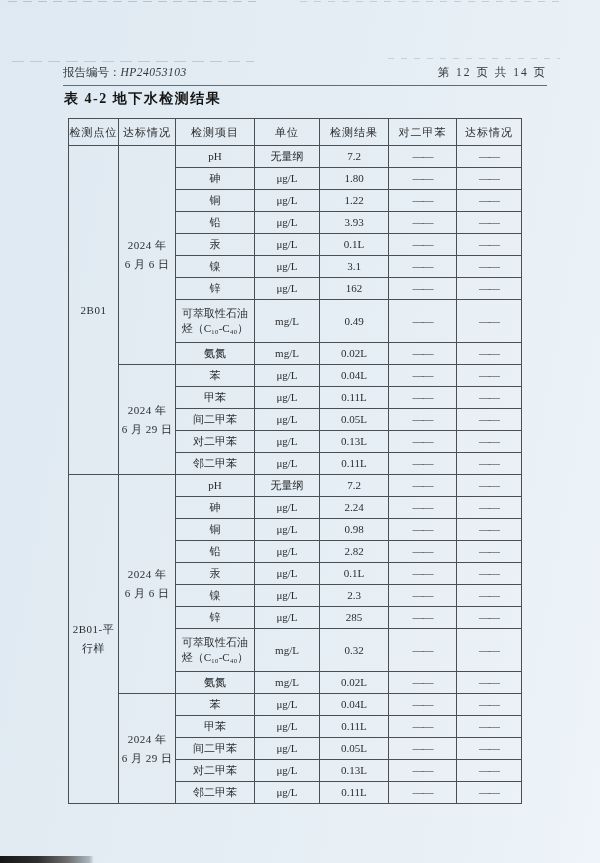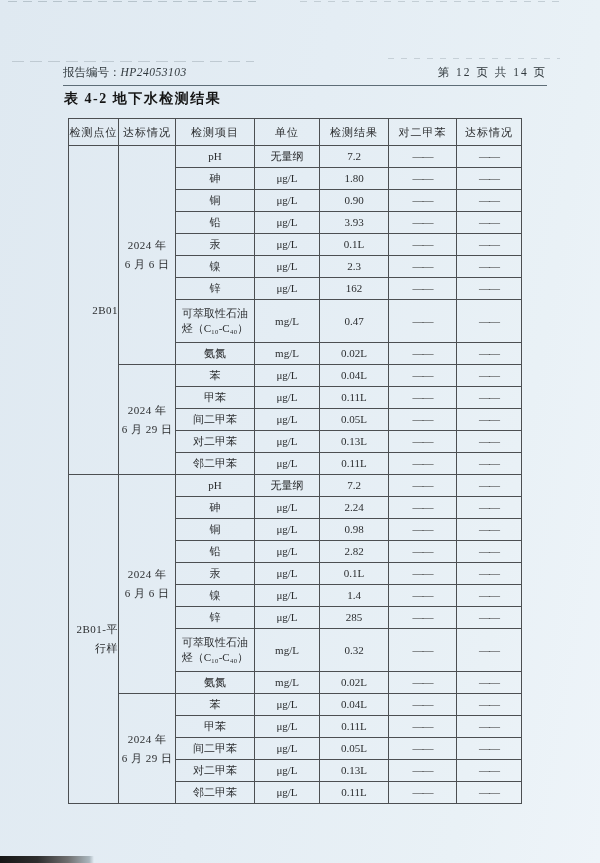--- a/index.html
+++ b/index.html
@@ -74,21 +74,21 @@
     padding: 0;
     color: #2b2d2f;
     white-space: pre-line;
     line-height: 1.35;
     overflow: hidden;
   }
   thead th { height: 26px; letter-spacing: 1px; }
   tbody td { height: 21px; }
   tr.tall td { height: 42px; }
   td.time { line-height: 1.7; letter-spacing: 0.5px; font-family: Liberation Serif, serif; }
-  td.point { letter-spacing: 0.5px; line-height: 1.7; text-align: right; }
+  td.point { letter-spacing: 0.5px; line-height: 1.7; }
   td.dash { color: #333; letter-spacing: -1px; font-size: 11px; }
 </style>
 </head>
 <body>
 
 <div id="page">
 
   <div id="top-dash-left" class="artifact"></div>
   <div id="top-dash-right" class="artifact"></div>
   <div id="mid-dash-left" class="artifact"></div>
@@ -138,57 +138,57 @@
           <tr>
             <td>砷</td>
             <td>μg/L</td>
             <td>1.80</td>
             <td class="dash">——</td>
             <td class="dash">——</td>
           </tr>
           <tr>
             <td>铜</td>
             <td>μg/L</td>
-            <td>0.90</td>
+            <td>1.22</td>
             <td class="dash">——</td>
             <td class="dash">——</td>
           </tr>
           <tr>
             <td>铅</td>
             <td>μg/L</td>
             <td>3.93</td>
             <td class="dash">——</td>
             <td class="dash">——</td>
           </tr>
           <tr>
             <td>汞</td>
             <td>μg/L</td>
             <td>0.1L</td>
             <td class="dash">——</td>
             <td class="dash">——</td>
           </tr>
           <tr>
             <td>镍</td>
             <td>μg/L</td>
-            <td>2.3</td>
+            <td>3.1</td>
             <td class="dash">——</td>
             <td class="dash">——</td>
           </tr>
           <tr>
             <td>锌</td>
             <td>μg/L</td>
             <td>162</td>
             <td class="dash">——</td>
             <td class="dash">——</td>
           </tr>
           <tr class="tall">
             <td>可萃取性石油
 烃（C₁₀-C₄₀）</td>
             <td>mg/L</td>
-            <td>0.47</td>
+            <td>0.49</td>
             <td class="dash">——</td>
             <td class="dash">——</td>
           </tr>
           <tr>
             <td>氨氮</td>
             <td>mg/L</td>
             <td>0.02L</td>
             <td class="dash">——</td>
             <td class="dash">——</td>
           </tr>
@@ -264,21 +264,21 @@
           <tr>
             <td>汞</td>
             <td>μg/L</td>
             <td>0.1L</td>
             <td class="dash">——</td>
             <td class="dash">——</td>
           </tr>
           <tr>
             <td>镍</td>
             <td>μg/L</td>
-            <td>1.4</td>
+            <td>2.3</td>
             <td class="dash">——</td>
             <td class="dash">——</td>
           </tr>
           <tr>
             <td>锌</td>
             <td>μg/L</td>
             <td>285</td>
             <td class="dash">——</td>
             <td class="dash">——</td>
           </tr>

